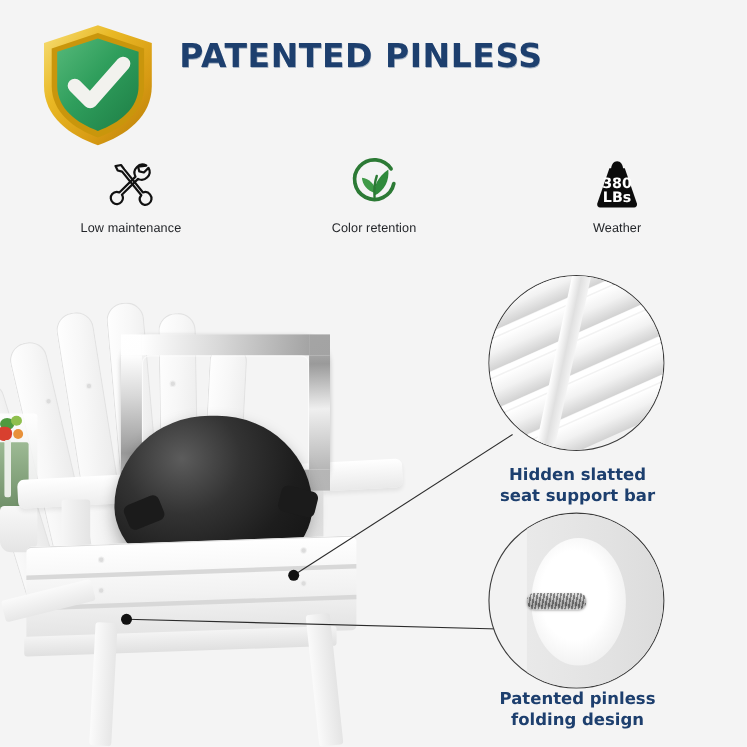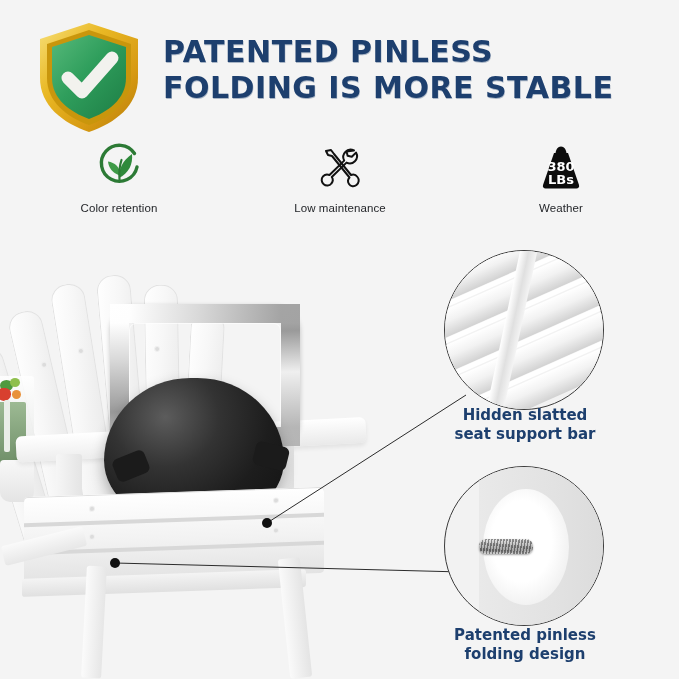--- a/index.html
+++ b/index.html
@@ -312,21 +312,21 @@
   .callout-caption {
     position: absolute;
     color: #1d3f6e;
     font-family: "DejaVu Sans", sans-serif;
     font-weight: bold;
     font-size: 15px;
     line-height: 19px;
     text-align: center;
     white-space: pre-line;
   }
-  #caption-1 { left: 420px; top: 406px; width: 210px; }
+  #caption-1 { left: 420px; top: 422px; width: 210px; }
   #caption-2 { left: 420px; top: 626px; width: 210px; }
 
   
   #leader-svg {
     position: absolute;
     left: 0; top: 0;
     width: 679px; height: 679px;
     pointer-events: none;
   }
 </style>
@@ -354,50 +354,49 @@
         </defs>
         <path d="M61 7 L110 23 V62 C110 90 87 107 61 116 C35 107 12 90 12 62 V23 Z" fill="url(#goldGrad)"></path>
         <path d="M61 14 L103 28 V62 C103 86 83 101 61 109 C39 101 19 86 19 62 V28 Z" fill="#c9960c"></path>
         <path d="M61 19 L98 31 V62 C98 83 80 96 61 103 C42 96 24 83 24 62 V31 Z" fill="url(#greenGrad)"></path>
         <path d="M40 62 L54 76 L84 42" fill="none" stroke="#f2f2ee" stroke-width="13" stroke-linecap="round" stroke-linejoin="round"></path>
       </svg>
     </div>
 
     <div id="headline">
       <div class="headline-line">PATENTED PINLESS</div>
-      <div class="headline-line">FOLDING IS MORE STABLE</div>
     </div>
   </div>
 
   <div id="feature-row">
-
-    <div class="feature-item">
-      <div class="feature-glyph">
-        <svg width="50" height="50" viewBox="0 0 50 50">
-          <path d="M40.5 11.5 A18 18 0 1 0 43 25" fill="none" stroke="#2c7a35" stroke-width="3.4" stroke-linecap="round"></path>
-          <path d="M25 36 C25 27 28 19 38 12 C39 22 35 31 25 36 Z" fill="#2f8a3b"></path>
-          <path d="M24.5 33 C19 31 14.5 26 14 19.5 C21 20.5 25.5 25 26.5 32 Z" fill="#3f9a47"></path>
-          <path d="M25.5 37.5 C25 31 25.5 24 27.5 18" fill="none" stroke="#2c7a35" stroke-width="2.2" stroke-linecap="round"></path>
-        </svg>
-      </div>
-      <div class="feature-label">Color retention</div>
-    </div>
 
     <div class="feature-item">
       <div class="feature-glyph">
         <svg width="50" height="50" viewBox="0 0 50 50" fill="none" stroke="#111" stroke-width="2" stroke-linecap="round" stroke-linejoin="round">
           <path d="M11 9 L16 8 L19 12 L36 33 C38.5 32 41 33 42.5 35 C44.5 37.5 44 41 41.5 43
                    C39 45 35.5 44.5 34 42 C32.5 39.8 33 37.2 34.5 35.5 L17 14 L13 13 Z"></path>
           <path d="M39 8.5 C36 7 32.5 7.6 30.3 10 C28 12.4 27.7 15.8 29.2 18.6 L14.5 33
                    C12.2 32 9.6 32.6 8 34.4 C6 36.7 6.3 40.2 8.7 42.2 C11 44.2 14.5 43.9 16.4 41.5
                    C18 39.6 18.1 37 16.8 35 L31.5 20.6 C34.3 22 37.6 21.5 39.9 19.2
                    C42.2 16.9 42.6 13.4 41 10.6 L36.8 14.8 L32.6 13.8 L31.6 9.6 Z"></path>
         </svg>
       </div>
       <div class="feature-label">Low maintenance</div>
+    </div>
+
+    <div class="feature-item">
+      <div class="feature-glyph">
+        <svg width="50" height="50" viewBox="0 0 50 50">
+          <path d="M40.5 11.5 A18 18 0 1 0 43 25" fill="none" stroke="#2c7a35" stroke-width="3.4" stroke-linecap="round"></path>
+          <path d="M25 36 C25 27 28 19 38 12 C39 22 35 31 25 36 Z" fill="#2f8a3b"></path>
+          <path d="M24.5 33 C19 31 14.5 26 14 19.5 C21 20.5 25.5 25 26.5 32 Z" fill="#3f9a47"></path>
+          <path d="M25.5 37.5 C25 31 25.5 24 27.5 18" fill="none" stroke="#2c7a35" stroke-width="2.2" stroke-linecap="round"></path>
+        </svg>
+      </div>
+      <div class="feature-label">Color retention</div>
     </div>
 
 
     <div class="feature-item">
       <div class="feature-glyph">
         <svg width="54" height="54" viewBox="0 0 54 54">
           <path d="M21.5 14 C21.5 9.6 24 6.5 27 6.5 C30 6.5 32.5 9.6 32.5 14 Z" fill="#0c0c0c"></path>
           <path d="M20 13 H34 L45 45 C45.6 47 44.3 48.6 42.4 48.6 H11.6
                    C9.7 48.6 8.4 47 9 45 Z" fill="#0c0c0c" rx="3"></path>
           <text x="27" y="31" text-anchor="middle" fill="#ffffff" font-family="DejaVu Sans, sans-serif" font-size="13" font-weight="bold">380</text>

